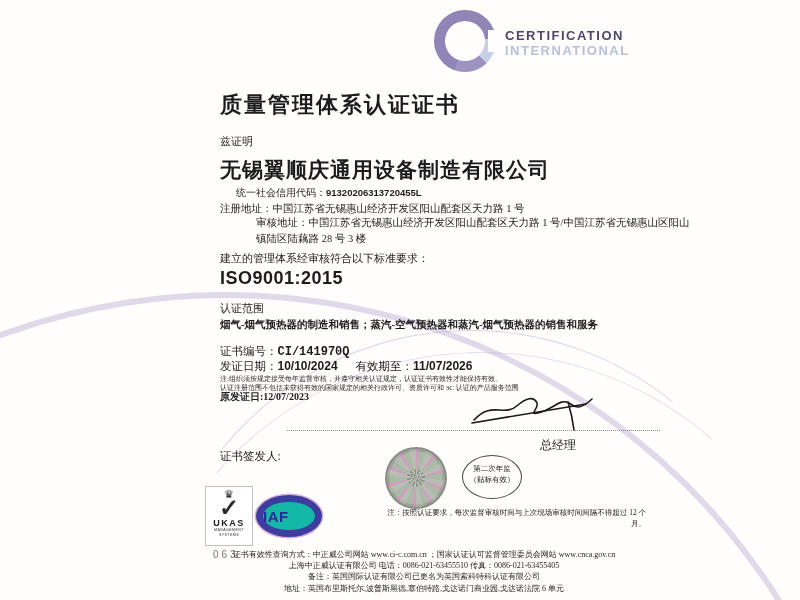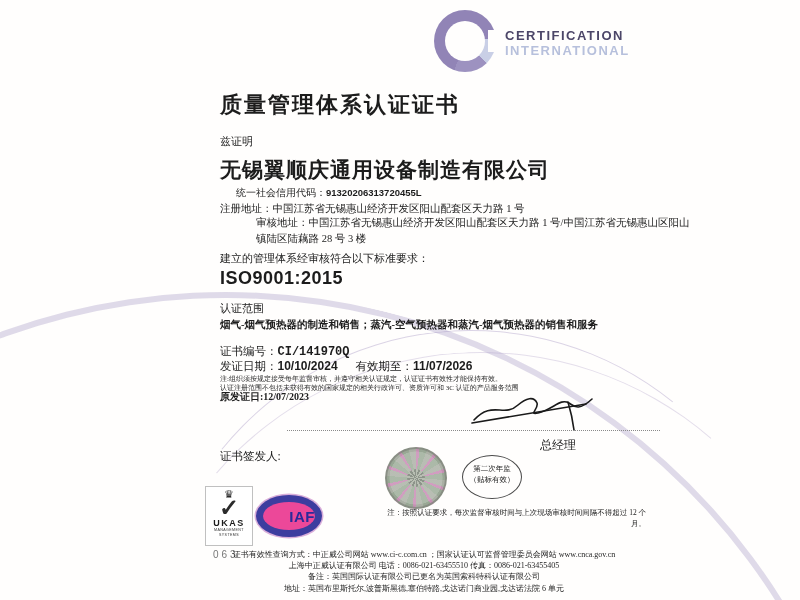--- a/index.html
+++ b/index.html
@@ -66,22 +66,22 @@
   .ukas{left:205px;top:486px;width:48px;height:60px;border:1px solid #c0c0c0;background:#fff;
         text-align:center;font-family:"Liberation Sans",sans-serif;box-sizing:border-box;}
   .crown{font-size:11px;line-height:1;color:#2b2b2b;margin-top:2px;}
   .check{font-size:24px;line-height:20px;color:#2b2b2b;font-weight:bold;margin-top:-2px;}
   .ukas-name{font-size:9px;font-weight:bold;letter-spacing:1.5px;color:#1c1c1c;margin-top:0px;}
   .ukas-sub{font-size:3.6px;letter-spacing:.4px;color:#333;line-height:1.3;}
   .ukas-num{left:213px;top:549px;font-size:10px;letter-spacing:3px;color:#777;font-family:"Liberation Sans",sans-serif;}
   
   .iaf{left:256px;top:495px;width:66px;height:42px;border-radius:50%;
        background:#3d3d9f;box-shadow:0 0 0 1.5px rgba(196,130,200,.65);}
-  .iaf-inner{position:absolute;left:7px;top:7px;right:7px;bottom:7px;border-radius:50%;background:#ec4899;
-       display:flex;align-items:center;justify-content:flex-end;}
+  .iaf-inner{position:absolute;left:7px;top:7px;right:7px;bottom:7px;border-radius:50%;background:#14b8a6;
+       display:flex;align-items:center;justify-content:flex-start;}
   .iaf-txt{font-family:"Liberation Sans",sans-serif;font-weight:bold;font-size:15px;color:#2a2a9a;letter-spacing:.5px;}
   
   .footer{left:178px;top:549px;width:492px;text-align:center;font-size:8px;line-height:1.4;color:#1e1e1e;}
 </style>
 </head>
 <body>
 
 <div id="canvas">
 
   <div class="arc arc-soft"></div>

